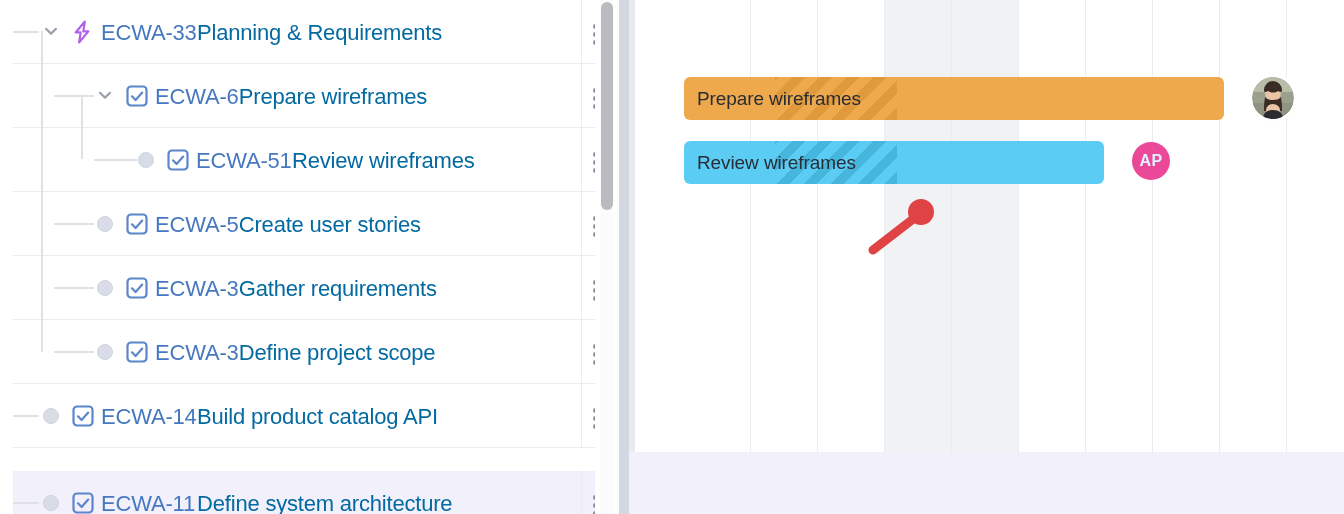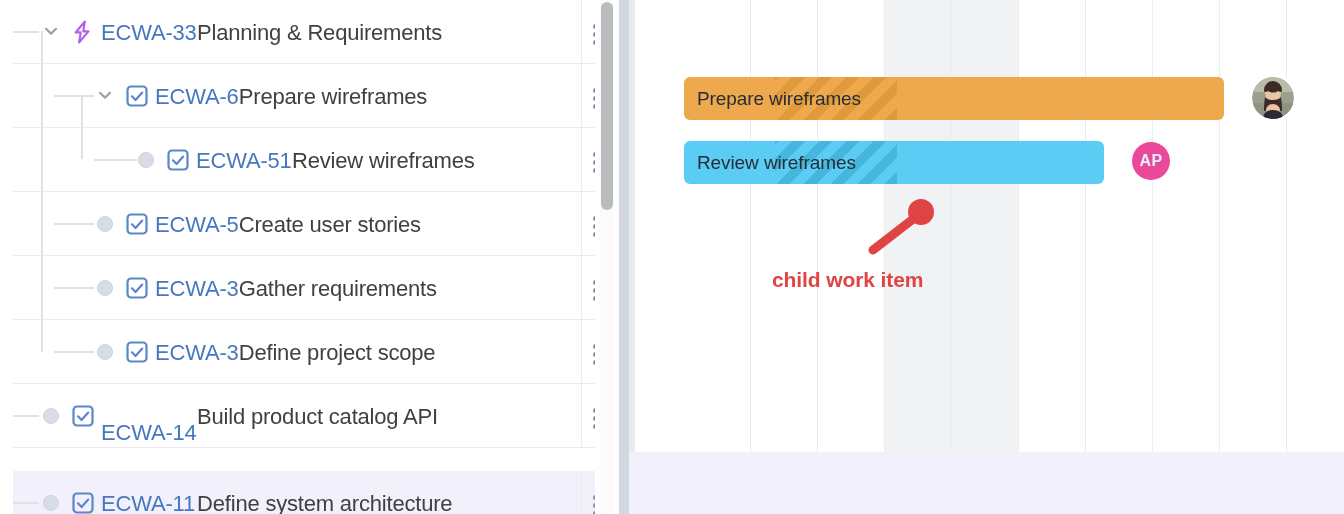--- a/index.html
+++ b/index.html
@@ -47,21 +47,21 @@
   
   .ic-epic{position:absolute;width:26px;height:26px;}
   .ic-task{position:absolute;width:24px;height:24px;}
 
   .key{
     position:absolute;color:#4678c0;font-size:22px;
     white-space:nowrap;letter-spacing:-0.2px;
     cursor:pointer;
   }
   .summary{
-    position:absolute;color:#404040;font-size:22px;
+    position:absolute;color:#0369a1;font-size:22px;
     white-space:nowrap;letter-spacing:-0.2px;text-align:center;
   }
 
   
   .kebab-col{
     position:absolute;top:0;left:568px;width:27px;height:64px;
     border-left:1px solid #ebecf0;box-sizing:border-box;
   }
   .kebab{
     position:absolute;left:50%;top:50%;transform:translate(-50%,-50%);
@@ -268,21 +268,21 @@
           </div>
         </div>
         <div class="row" style="top: 384px;">
           <div class="row-inner">
             <div class="hstub" style="left:0px;top:31px;width:26px"></div>
             <div class="dot" style="left:30px;top:24px"></div>
             <div class="ic-task" style="left:58px;top:20px"><svg viewBox="0 0 24 24" width="24" height="24">
                 <rect x="2.5" y="2.5" width="19" height="19" rx="3.5" fill="none" stroke="#5b86cc" stroke-width="2.2"></rect>
                 <path d="M7 12.3 10.6 16 17.2 8.6" fill="none" stroke="#5b86cc" stroke-width="2.2" stroke-linecap="round" stroke-linejoin="round"></path>
               </svg></div>
-            <div class="key" style="left:88px;top:36px">ECWA-14</div>
+            <div class="key" style="left:88px;top:20px">ECWA-14</div>
             <div class="summary" style="left:184.10000000000002px;top:20px">Build product catalog API</div>
             <div class="kebab-col">
               <div class="kebab">
                 <i></i>
                 <i></i>
                 <i></i>
               </div>
             </div>
           </div>
         </div>
@@ -356,16 +356,15 @@
           <div class="hatch" style="left: 91px; width: 122px; background: repeating-linear-gradient(-45deg, rgb(71, 182, 221) 0px, rgb(71, 182, 221) 9px, transparent 9px, transparent 19px);"></div>
           <span class="label">Review wireframes</span>
         </div>
         <div class="avatar-initials" style="left: 503px; top: 142px;">AP</div>
       </div>
 
     <svg class="anno-svg" id="anno-svg">
         <line x1="244" y1="250" x2="288" y2="216" stroke="#e04343" stroke-width="9" stroke-linecap="round"></line>
         <circle cx="292" cy="212" r="13" fill="#e04343"></circle>
       </svg>
-    <div class="anno-text" id="anno-text" style="left: 143px; top: 268px; color: rgb(224, 67, 67);">child work item</div>
   </div>
 
 </div>
 
 </body></html>

